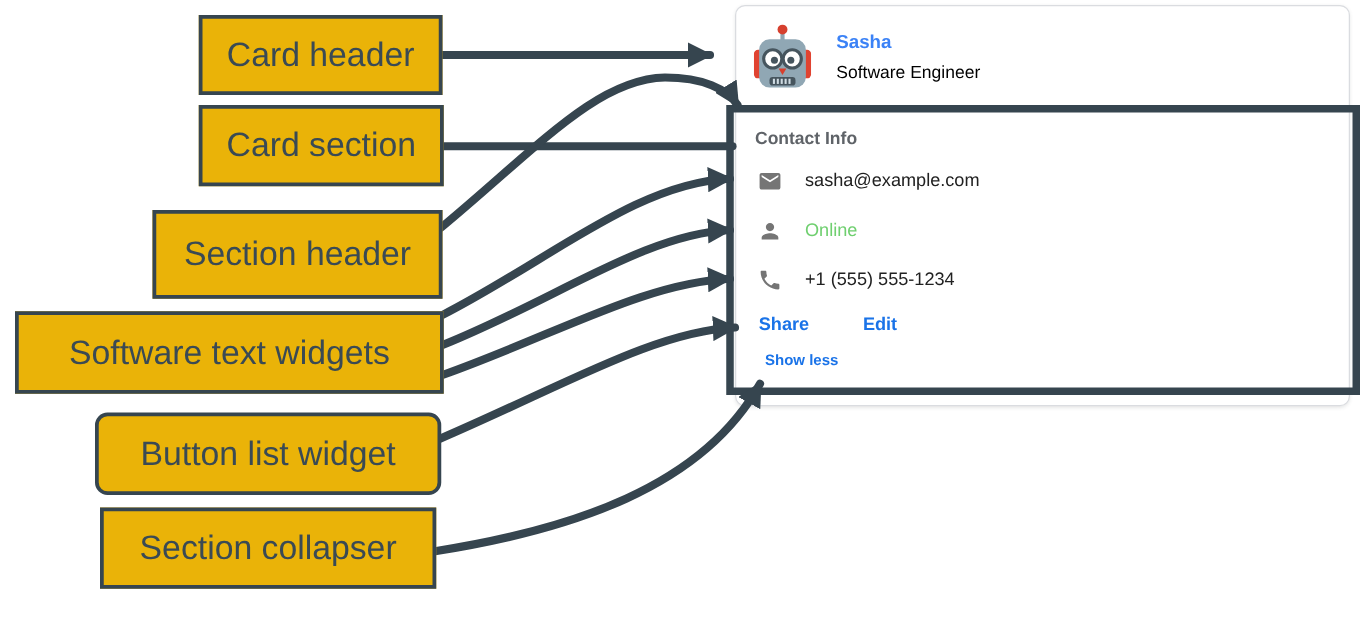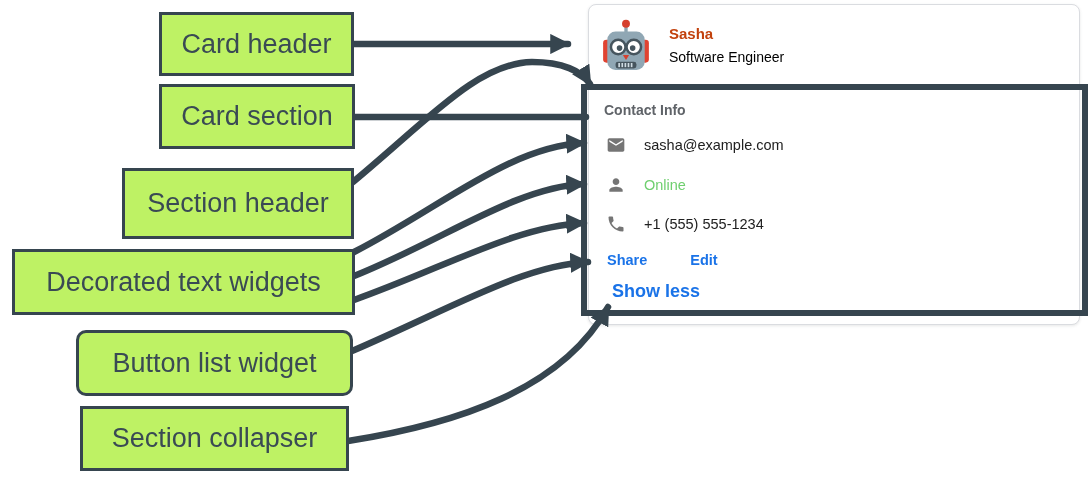--- a/index.html
+++ b/index.html
@@ -1,39 +1,39 @@
 <!DOCTYPE html>
 <html><head>
 <meta charset="utf-8">
 <style>
   html,body{margin:0;padding:0;background:#ffffff;}
   #stage{position:relative;width:1090px;height:494px;background:#ffffff;overflow:hidden;
          font-family:"Liberation Sans","DejaVu Sans",sans-serif;}
 
   
-  .label-box{position:absolute;box-sizing:border-box;background:#bef264;
+  .label-box{position:absolute;box-sizing:border-box;background:#eab308;
              border:3.5px solid #36454f;display:flex;align-items:center;justify-content:center;
              font-size:27px;color:#3a4a54;white-space:nowrap;z-index:4;}
   #lb1{left:159px;top:12px;width:195px;height:64px;}
   #lb2{left:159px;top:84px;width:196px;height:65px;}
   #lb3{left:122px;top:168px;width:232px;height:71px;}
   #lb4{left:12px; top:249px;width:343px;height:66px;}
   #lb5{left:76px; top:330px;width:277px;height:66px;border-radius:10px;}
   #lb6{left:80px; top:406px;width:269px;height:65px;}
 
   
   #arrows{position:absolute;left:0;top:0;z-index:3;pointer-events:none;}
 
   
   .card{position:absolute;left:588px;top:4px;width:492px;height:321px;box-sizing:border-box;
         background:#ffffff;border:1px solid #dadce0;border-radius:8px;
         box-shadow:0 1px 3px rgba(60,64,67,.12);z-index:1;}
   .card-header{display:flex;align-items:center;gap:20px;padding:14px 0 12px 14px;}
   .avatar{width:46px;height:52px;flex:0 0 auto;}
-  .hdr-name{font-size:15px;font-weight:700;color:#c2410c;margin-bottom:7px;}
+  .hdr-name{font-size:15px;font-weight:700;color:#3b82f6;margin-bottom:7px;}
   .hdr-sub{font-size:14px;color:#000000;}
 
   
   .section-outline{position:absolute;left:581px;top:84px;width:507px;height:232px;
                    box-sizing:border-box;border:6px solid #36454f;z-index:2;pointer-events:none;}
 
   .section-header{position:absolute;left:604px;top:102px;font-size:14px;font-weight:700;
                   color:#5f6368;z-index:1;}
   .dt-row{position:absolute;left:606px;display:flex;align-items:center;gap:18px;height:22px;z-index:1;}
   #row-email{top:134px;}
@@ -41,21 +41,21 @@
   #row-phone{top:213px;}
   .row-icon{width:20px;height:20px;display:inline-flex;}
   .row-icon svg{width:20px;height:20px;fill:#757575;}
   .row-text{font-size:14.5px;color:#212121;}
   .row-text.online{color:#6fcf6f;}
 
   .btn-row{position:absolute;left:607px;top:252px;display:flex;gap:43px;z-index:1;justify-content:space-between;}
   .text-btn{background:none;border:none;padding:0;font-family:inherit;font-size:14.5px;
             font-weight:700;color:#1a73e8;cursor:pointer;}
   .collapser{position:absolute;left:612px;top:281px;background:none;border:none;padding:0;
-             font-family:inherit;font-size:18px;font-weight:700;color:#1a73e8;cursor:pointer;z-index:1;text-align:right;}
+             font-family:inherit;font-size:12px;font-weight:700;color:#1a73e8;cursor:pointer;z-index:1;text-align:right;}
 </style>
 </head>
 <body>
 
 <div id="stage">
 
   <div class="card">
     <div class="card-header">
       <svg class="avatar" viewBox="0 0 44 50">
         <rect x="20.4" y="2" width="3.2" height="11" fill="#8ea4b0"></rect>
@@ -143,21 +143,21 @@
   <div class="label-box" id="lb1">
     <span>Card header</span>
   </div>
   <div class="label-box" id="lb2">
     <span>Card section</span>
   </div>
   <div class="label-box" id="lb3">
     <span>Section header</span>
   </div>
   <div class="label-box" id="lb4">
-    <span>Decorated text widgets</span>
+    <span>Software text widgets</span>
   </div>
   <div class="label-box" id="lb5">
     <span>Button list widget</span>
   </div>
   <div class="label-box" id="lb6">
     <span>Section collapser</span>
   </div>
 
 </div>
 

